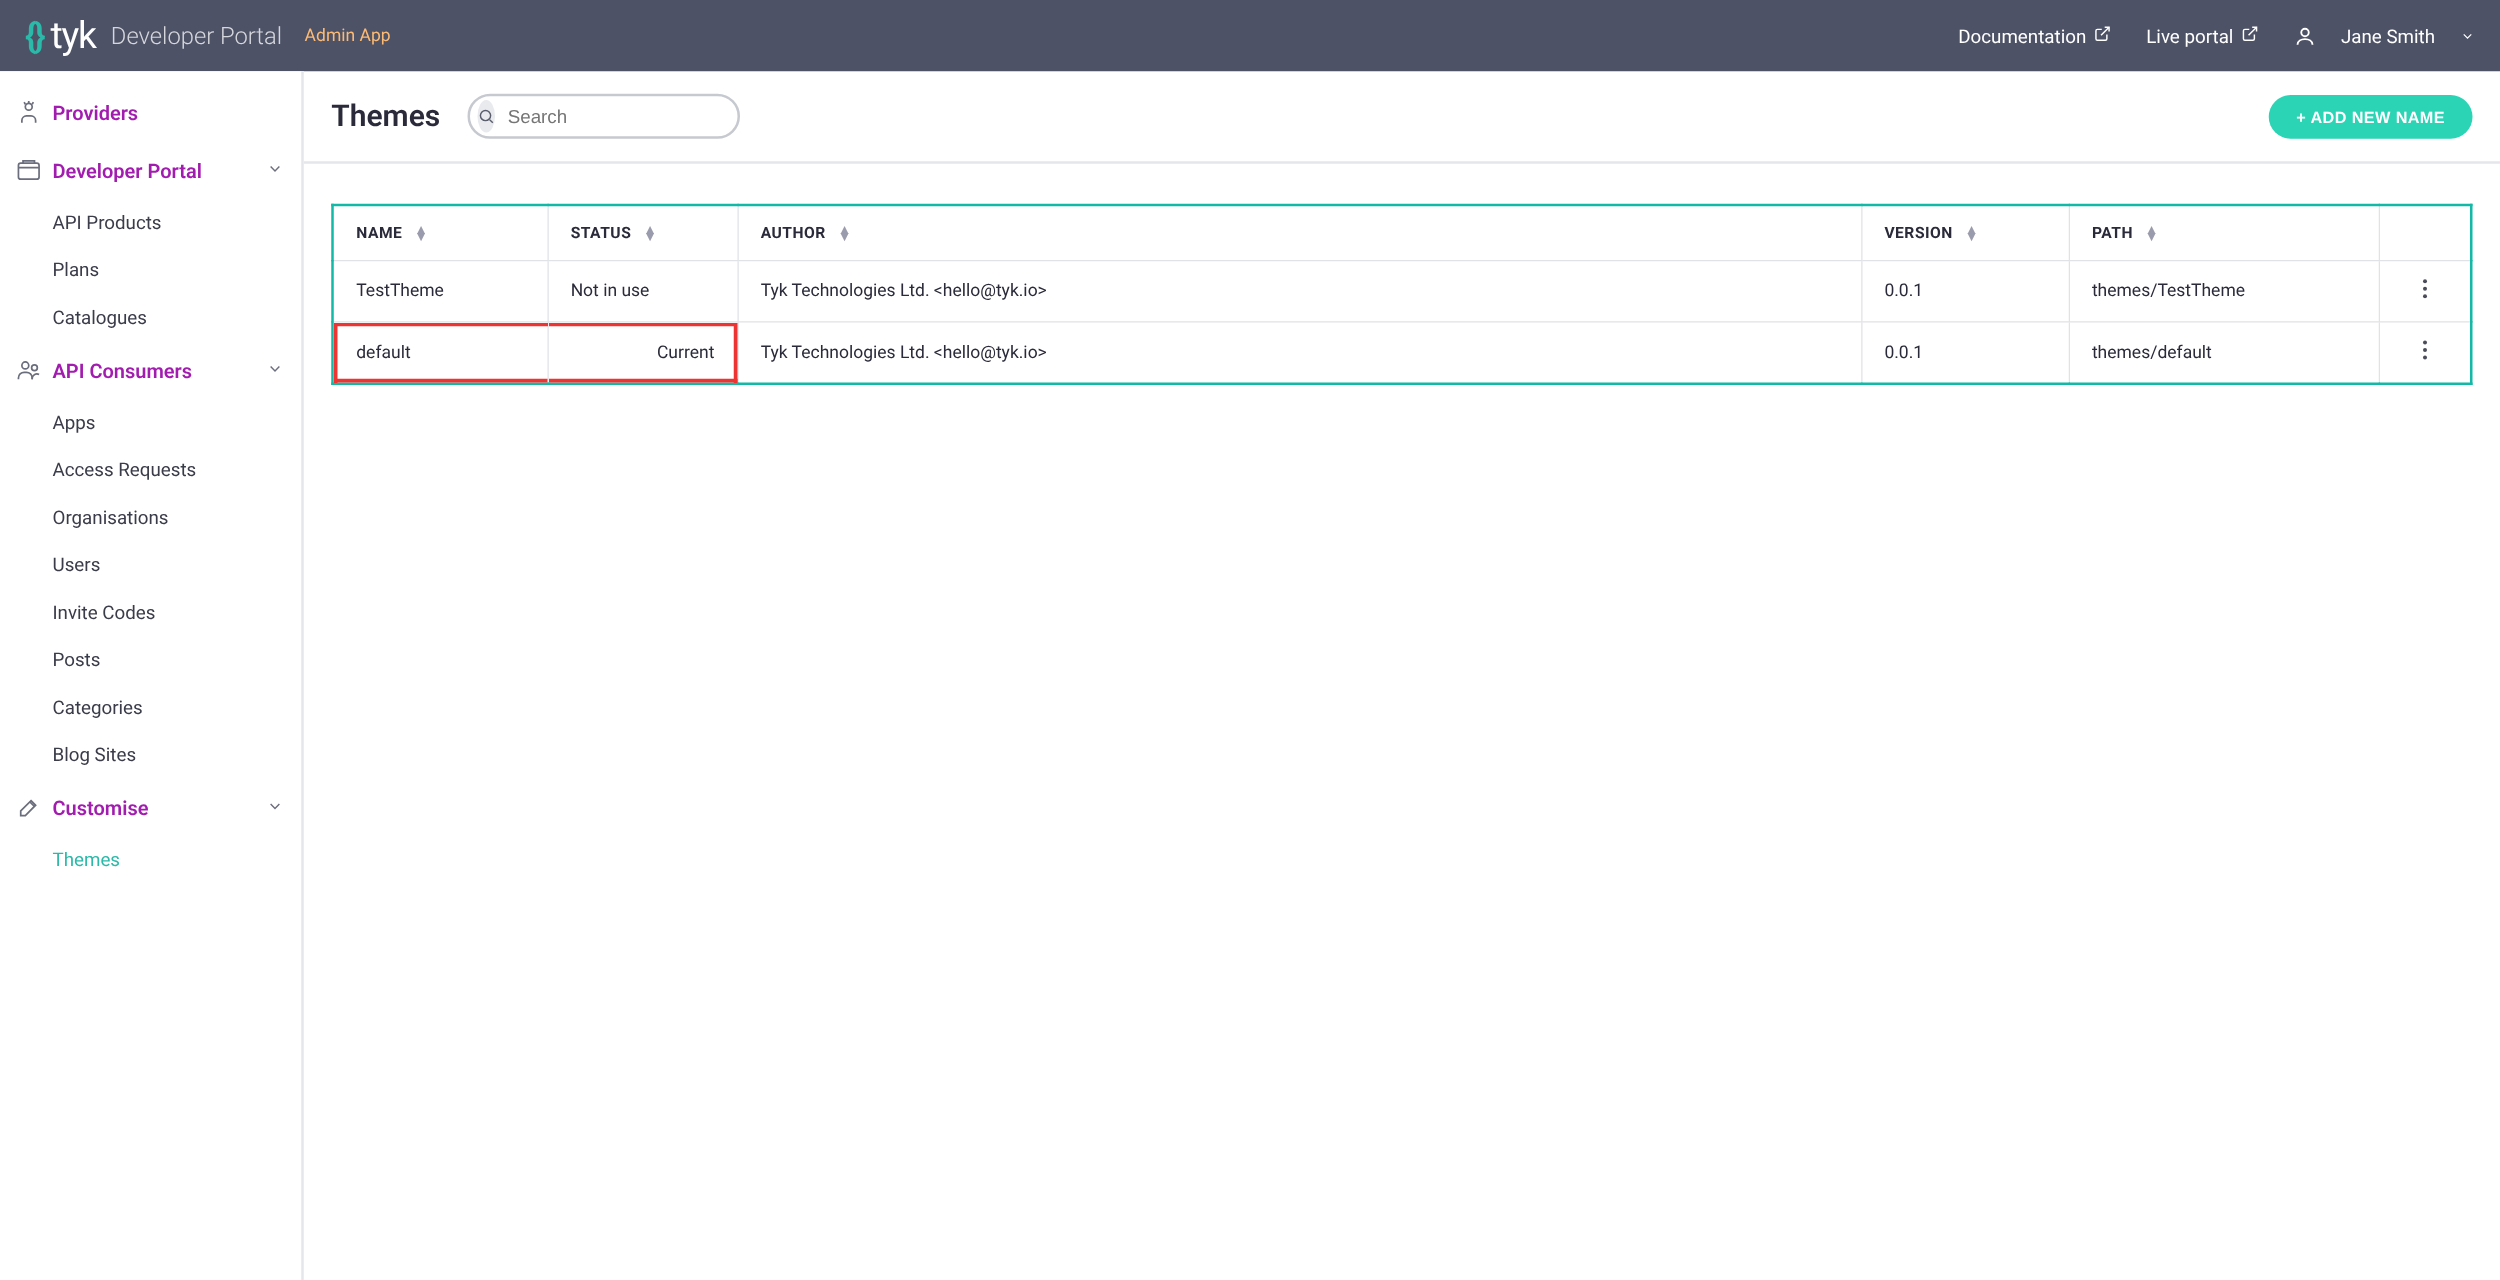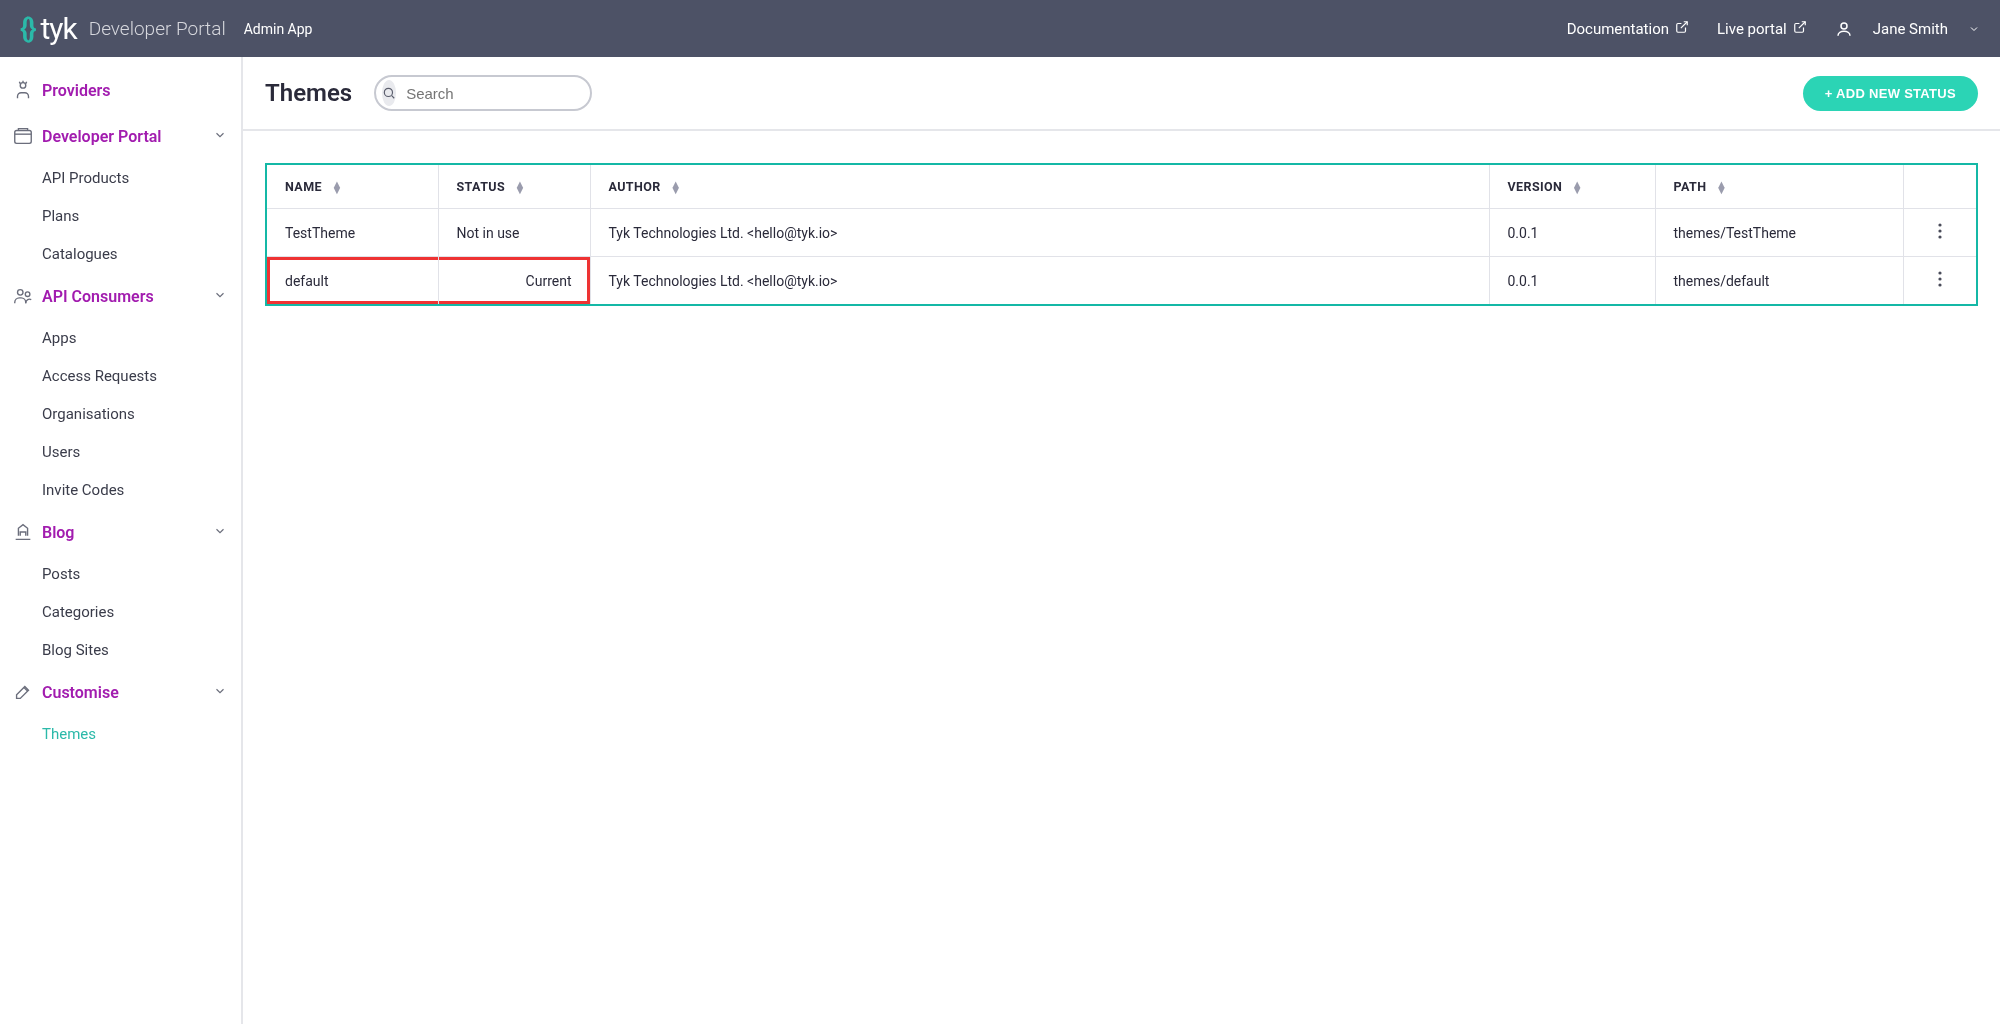--- a/index.html
+++ b/index.html
@@ -31,21 +31,21 @@
     letter-spacing: -1px;
   }
   .logo-sub {
     font-size: 19px;
     font-weight: 300;
     color: #d6d7dd;
     margin-left: 6px;
   }
   .app-label {
     font-size: 14px;
-    color: #ffffff;
+    color: #fdba74;
     margin-left: 18px;
   }
   .top-right {
     margin-left: auto;
     display: flex;
     align-items: center;
     gap: 28px;
     font-size: 15px;
   }
   .top-link { display: inline-flex; align-items: flex-start; gap: 6px; cursor: pointer; color: #fff; }
@@ -291,33 +291,20 @@
             <polyline points="6 9 12 15 18 9"></polyline>
           </svg>
       </span>
     </div>
     <div class="nav-sub">Apps</div>
     <div class="nav-sub">Access Requests</div>
     <div class="nav-sub">Organisations</div>
     <div class="nav-sub">Users</div>
     <div class="nav-sub">Invite Codes</div>
 
-    <div class="nav-section">
-      <span class="nav-icon">
-        <svg width="22" height="22" viewBox="0 0 24 24" fill="none" stroke="currentColor" stroke-width="1.5">
-            <path d="M4 20h16M7 16V8l5-4 5 4v8M9 16v-4h6v4"></path>
-          </svg>
-      </span>
-      <span>Blog</span>
-      <span class="chev">
-        <svg width="14" height="14" viewBox="0 0 24 24" fill="none" stroke="currentColor" stroke-width="2">
-            <polyline points="6 9 12 15 18 9"></polyline>
-          </svg>
-      </span>
-    </div>
     <div class="nav-sub">Posts</div>
     <div class="nav-sub">Categories</div>
     <div class="nav-sub">Blog Sites</div>
 
     <div class="nav-section">
       <span class="nav-icon">
         <svg width="22" height="22" viewBox="0 0 24 24" fill="none" stroke="currentColor" stroke-width="1.5">
             <path d="M14 6l4 4-9 9H5v-4l9-9z"></path>
             <path d="M13 7l4 4"></path>
           </svg>
@@ -337,21 +324,21 @@
       <span class="page-title">Themes</span>
       <div class="search-box">
         <span class="search-btn">
           <svg width="14" height="14" viewBox="0 0 24 24" fill="none" stroke="currentColor" stroke-width="2">
               <circle cx="11" cy="11" r="7"></circle>
               <line x1="21" y1="21" x2="16.65" y2="16.65"></line>
             </svg>
         </span>
         <input class="search-input" placeholder="Search" style="">
       </div>
-      <button class="add-btn">+ ADD NEW STATUS</button>
+      <button class="add-btn">+ ADD NEW NAME</button>
     </div>
 
     <div class="table-wrap">
       <table>
         <thead>
           <tr>
             <th class="col-name">
               <span>NAME</span>
               <span class="sorter">
                   <span>▲</span>

